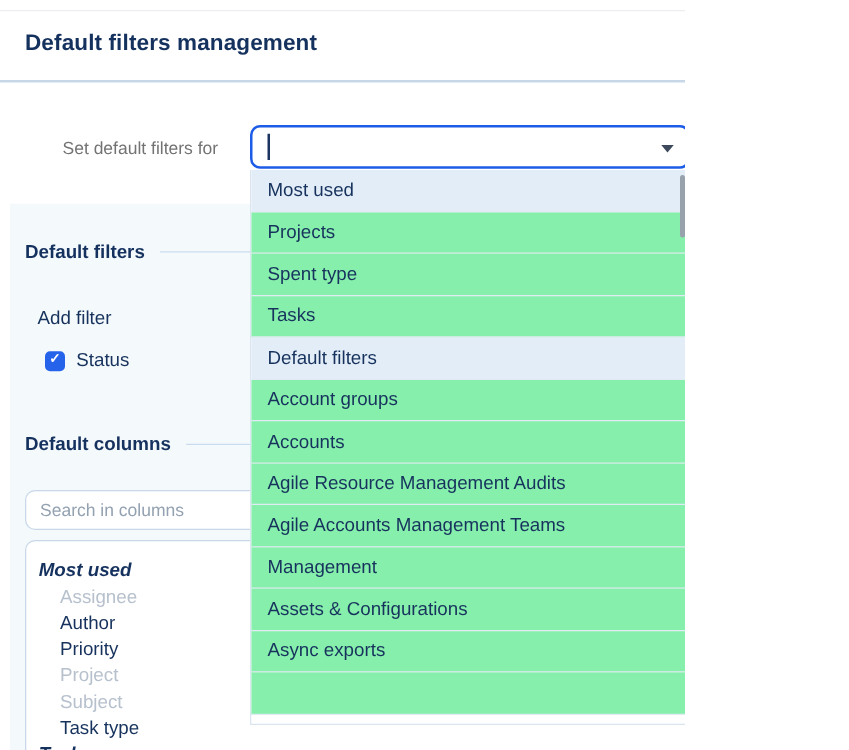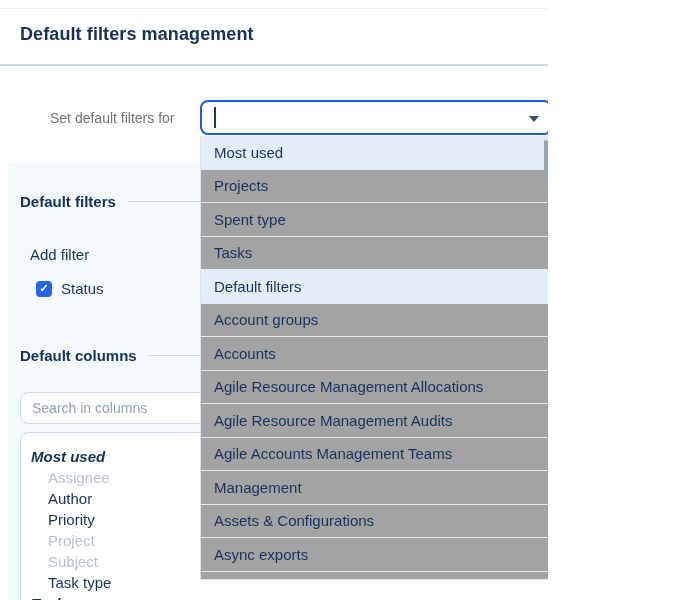--- a/index.html
+++ b/index.html
@@ -39,21 +39,21 @@
 
   
   .dropdown {
     position:absolute; top:136px; left:200px; width:352px; height:444px;
     background:#fff; border:1px solid #dbe5f0; border-top:none;
     z-index:25; overflow:hidden;
   }
   .dd-item {
     height:33.5px; display:flex; align-items:center; padding-left:13px;
     font-size:15px; color:#17335d; border-bottom:1px solid #e2eaf3;
-    background:#a3a3a3; cursor:pointer;
+    background:#86efac; cursor:pointer;
   }
   .dd-item.hl { background:#e3edf8; }
   .dd-scrollthumb {
     position:absolute; top:4px; right:3px; width:4px; height:50px;
     background:#98a2ad; border-radius:2px;
   }
 
   
   .rule-heading {
     position:absolute; left:20px; right:0; display:flex; align-items:center; gap:12px;
@@ -148,21 +148,20 @@
   </div>
 
   <div class="dropdown">
     <div class="dd-item hl">Most used</div>
     <div class="dd-item">Projects</div>
     <div class="dd-item">Spent type</div>
     <div class="dd-item">Tasks</div>
     <div class="dd-item hl">Default filters</div>
     <div class="dd-item">Account groups</div>
     <div class="dd-item">Accounts</div>
-    <div class="dd-item">Agile Resource Management Allocations</div>
     <div class="dd-item">Agile Resource Management Audits</div>
     <div class="dd-item">Agile Accounts Management Teams</div>
     <div class="dd-item">Management</div>
     <div class="dd-item">Assets &amp; Configurations</div>
     <div class="dd-item">Async exports</div>
     <div class="dd-item"></div>
     <div class="dd-scrollthumb"></div>
   </div>
 
 </div>

